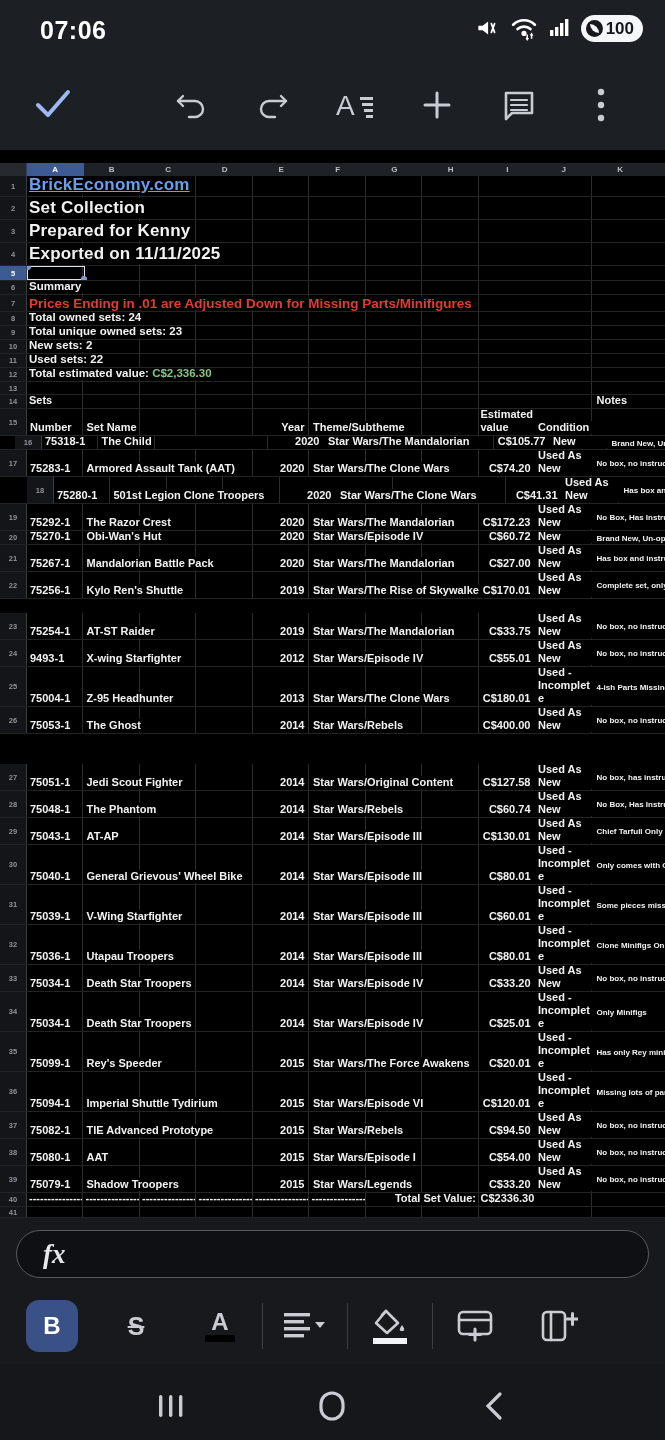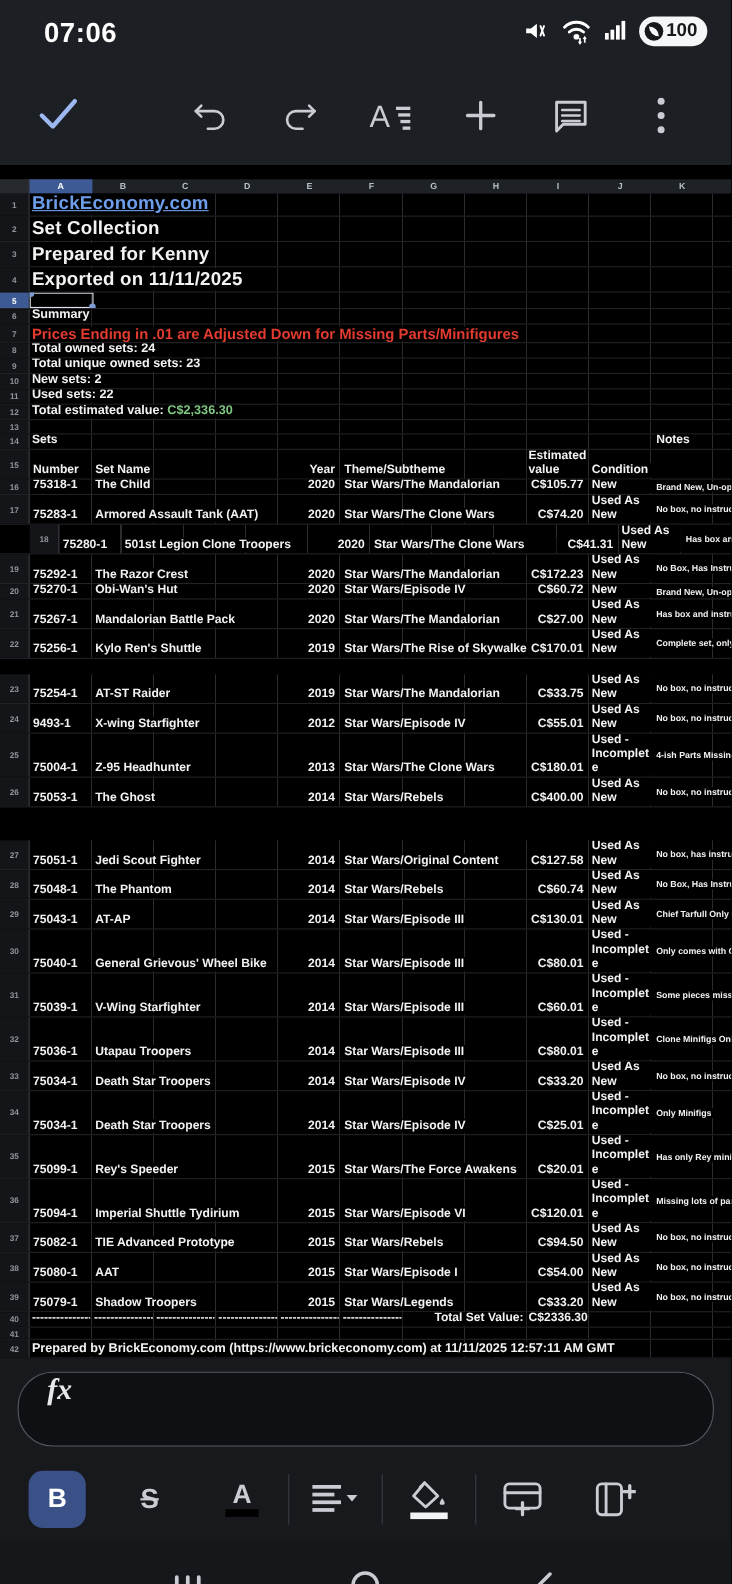--- a/index.html
+++ b/index.html
@@ -62,22 +62,22 @@
   .c-total { left:339px; width:112px; text-align:right; }
   .selbox { position:absolute; left:0; top:0; width:58px; height:14px;
     border:1.5px solid #dfe3ea; background:transparent; }
   .selbox .h1,.selbox .h2 { position:absolute; width:6px; height:6px; border-radius:50%;
     background:#7e9bd6; }
   .selbox .h1 { left:-3px; top:-3px; } .selbox .h2 { right:-3px; bottom:-3px; }
 
   
   .bottom { flex:1; background:#17191d; display:flex; flex-direction:column; }
   .fxwrap { padding:12px 16px 10px; }
-  .fxbar { height:68px; border:1.5px solid #565a61; border-radius:32px; background:#0e1013;
-    display:flex; padding:0 26px; }
+  .fxbar { height:48px; border:1.5px solid #565a61; border-radius:32px; background:#0e1013;
+    display:flex; align-items:center; padding:0 26px; }
   .fx { font-family:"Liberation Serif", serif; font-style:italic; font-weight:700;
     font-size:27px; color:#e6e8ea; }
   .fxinput { border:0; outline:0; background:transparent; color:#e6e8ea; font-size:24px;
     font-family:"Liberation Sans", sans-serif; flex:1; }
   .fxinput::placeholder { color:#878b91; }
   .fmtbar { height:76px; display:flex; align-items:center; padding:0 10px; }
   .fmt-btn { width:84px; height:60px; display:flex; align-items:center; justify-content:center;
     position:relative; }
   .boldbtn { width:52px; height:52px; background:#3a5188; border-radius:13px; color:#fff;
     font-size:24px; font-weight:700; display:flex; align-items:center; justify-content:center; }
@@ -294,21 +294,21 @@
         <span class="cell c-num">Number</span>
         <span class="cell c-name">Set Name</span>
         <span class="cell c-year">Year</span>
         <span class="cell c-theme">Theme/Subtheme</span>
         <span class="cell c-hval">Estimated value</span>
         <span class="cell c-cond">Condition</span>
       </div>
       </div>
 
     <div id="data-rows">
-        <div class="srow" style="height: 14px;">
+        <div class="srow" style="height: 14px; padding-left: 15px;">
           <div class="rn">16</div>
           <div class="cells">
             <span class="cell c-num">75318-1</span>
             <span class="cell c-name">The Child</span>
             <span class="cell c-year">2020</span>
             <span class="cell c-theme">Star Wars/The Mandalorian</span>
             <span class="cell c-value">C$105.77</span>
             <span class="cell c-cond">New</span>
             <span class="cell c-note">Brand New, Un-opene</span>
           </div>
@@ -603,26 +603,20 @@
         <span class="cell c-total">Total Set Value:</span>
         <span class="cell c-value">C$2336.30</span>
       </div>
       </div>
 
     <div class="srow" style="height:11px">
         <div class="rn">41</div>
       <div class="cells"></div>
       </div>
 
-    <div class="srow" style="height:17px">
-        <div class="rn">42</div>
-      <div class="cells">
-          <span class="cell sum">Prepared by BrickEconomy.com (https://www.brickeconomy.com) at 11/11/2025 12:57:11 AM GMT</span>
-        </div>
-      </div>
   </div>
 
   <div class="bottom">
     <div class="fxwrap">
       <div class="fxbar">
         <span class="fx">fx</span>
       </div>
     </div>
 
     <div class="fmtbar">

